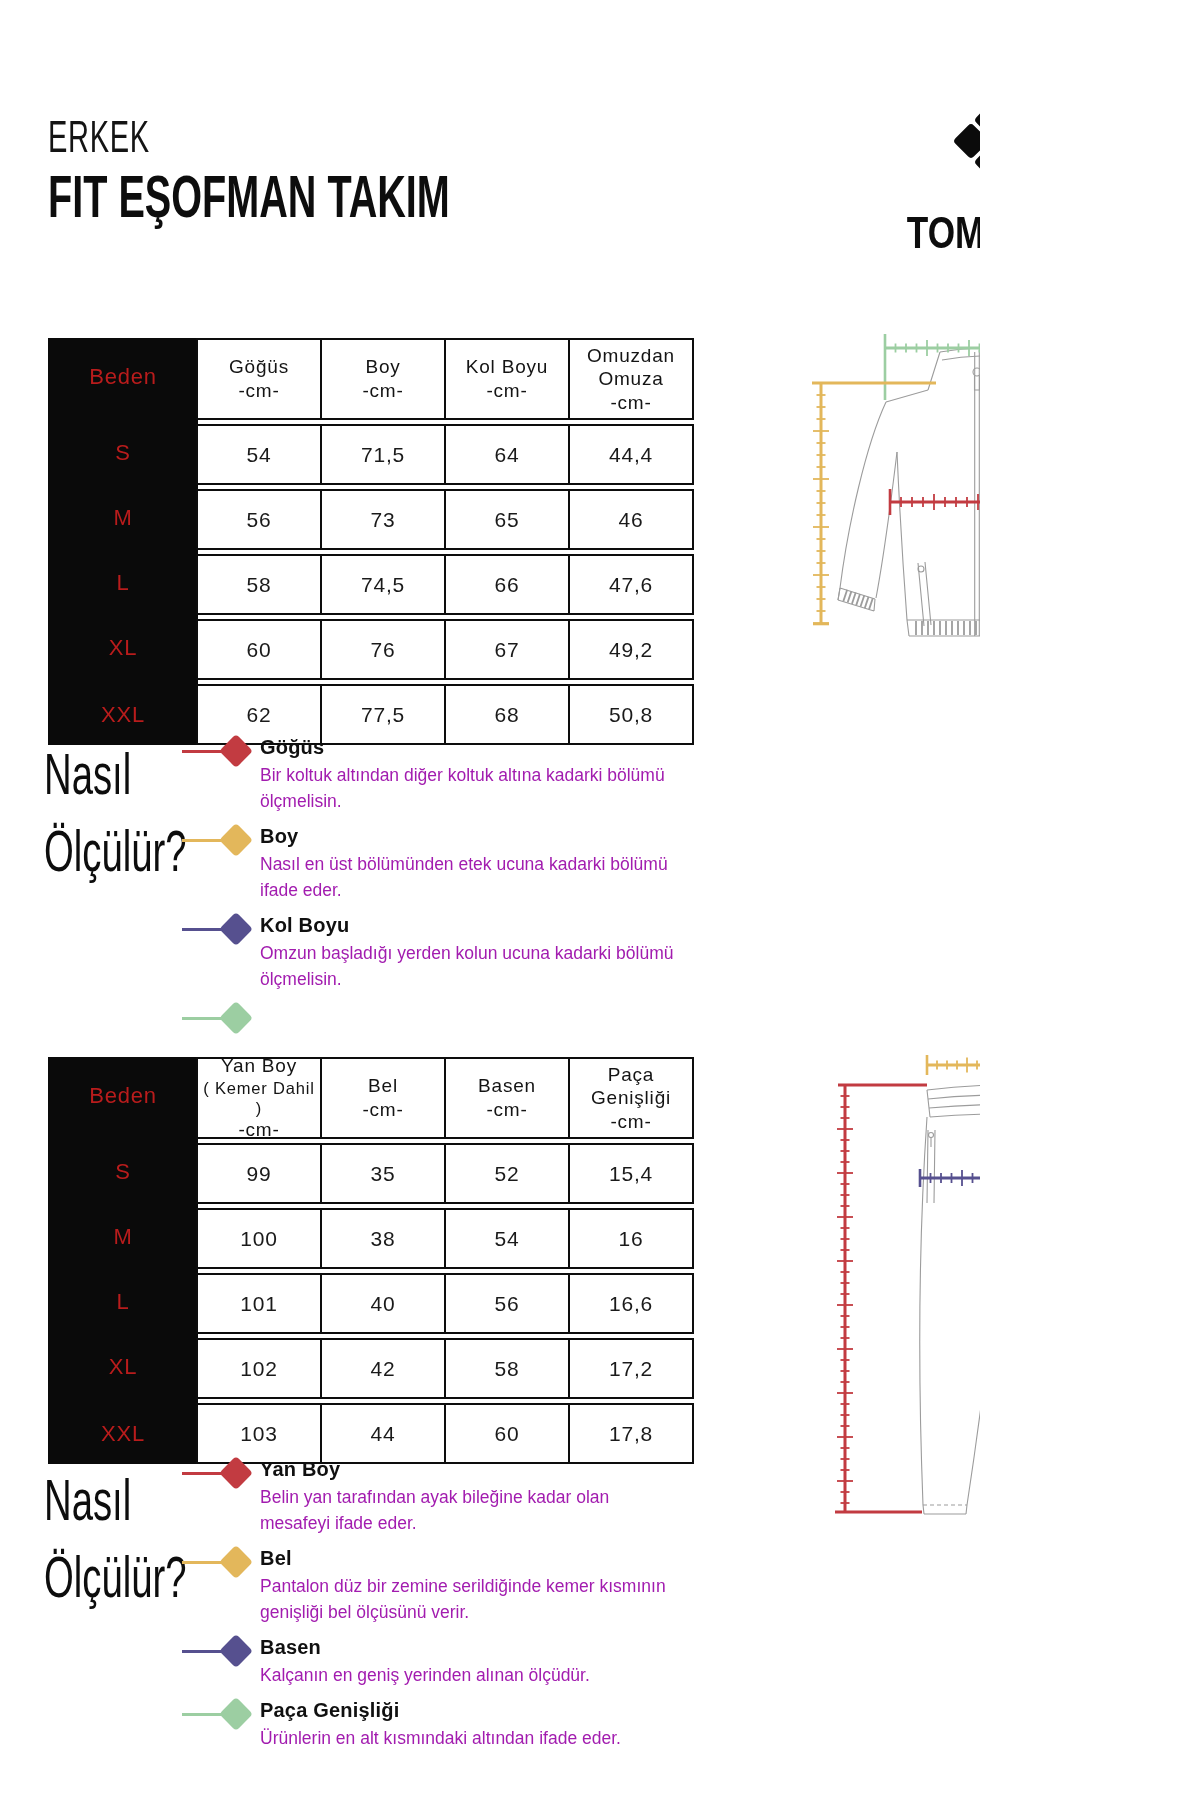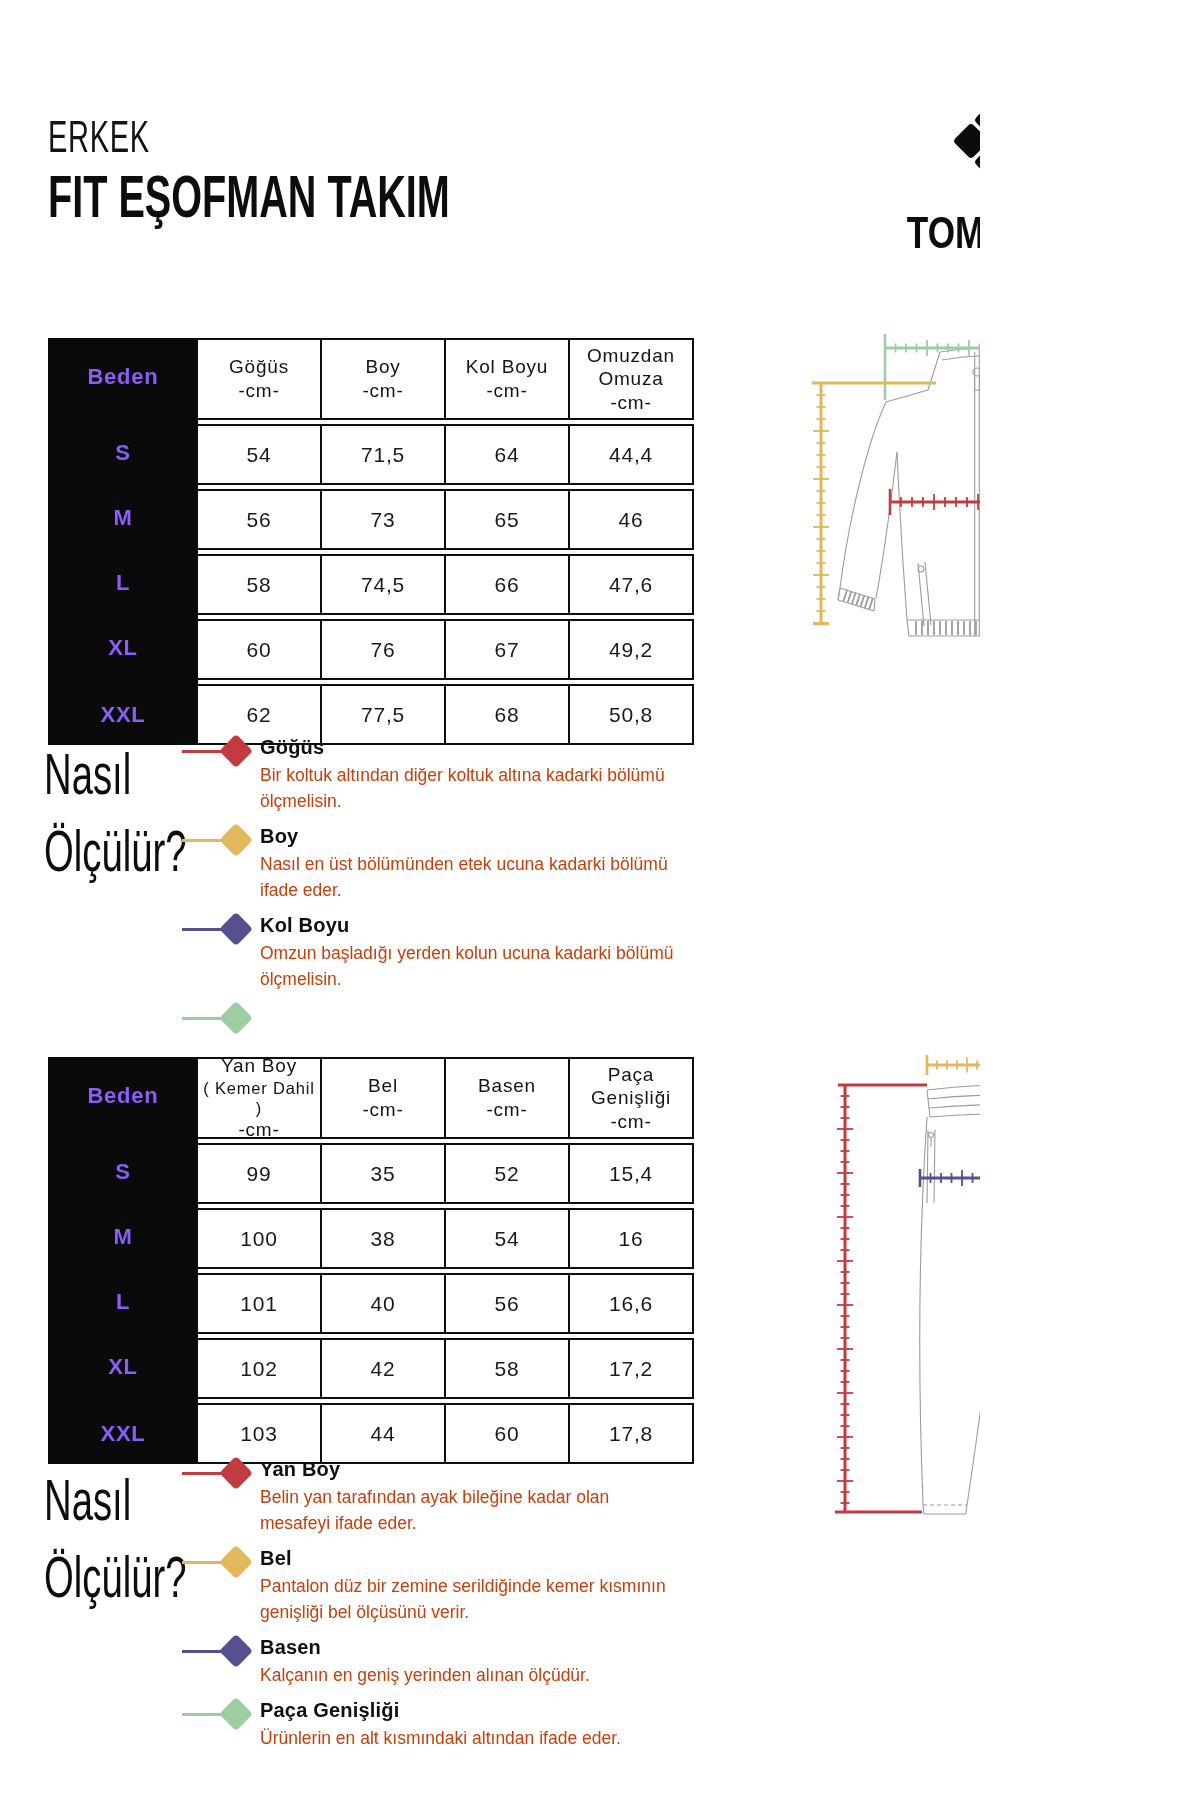--- a/index.html
+++ b/index.html
@@ -20,21 +20,21 @@
 
   
   .size-table{position:absolute;left:48px;width:646px;}
   #jacket-table{top:338px;}
   #pants-table{top:1057px;}
   .label-strip{position:absolute;left:0;top:0;bottom:0;width:150px;background:#0a0a0a;}
   .t-row{display:flex;margin-bottom:4px;position:relative;}
   .t-row:last-child{margin-bottom:0;align-items:center;}
   .cell{display:flex;flex-direction:column;justify-content:center;align-items:center;
         text-align:center;letter-spacing:0.8px;}
-  .label-cell{flex:0 0 150px;width:150px;color:#8b5cf6;font-size:22px;font-weight:700;}
+  .label-cell{flex:0 0 150px;width:150px;color:#b91c1c;font-size:22px;font-weight:400;}
   .head-cell,.data-cell{flex:1;background:#fff;border:2px solid #0d0d0d;margin-left:-2px;}
   .head-cell{font-size:19px;line-height:1.24;font-weight:500;color:#141414;}
   .head-cell .paren{font-size:16.5px;}
   .data-cell{font-size:21px;font-weight:500;color:#1a1a1a;}
   .t-head .cell{height:78px;}
   .t-data .cell{height:57px;}
 
   
   .how-title{position:absolute;left:44px;font-size:58px;font-weight:400;color:#0d0d0d;
              line-height:1.32;}
@@ -43,21 +43,21 @@
   .legend{position:absolute;left:182px;width:500px;display:flex;flex-direction:column;}
   #jacket-legend{top:736px;}
   #pants-legend{top:1458px;}
   .legend-item{display:flex;margin-bottom:11px;}
   .legend-marker{flex:0 0 78px;display:flex;align-items:center;height:30px;}
   .legend-line{width:46px;height:3px;}
   .legend-diamond{width:24px;height:24px;border-radius:4px;transform:rotate(45deg);
                   margin-left:-4px;}
   .legend-text{flex:1;}
   .legend-term{font-size:20px;font-weight:700;color:#101010;letter-spacing:0.2px;}
-  .legend-desc{margin-top:3px;font-size:17.5px;line-height:26px;color:#c2410c;max-width:452px;}
+  .legend-desc{margin-top:3px;font-size:17.5px;line-height:26px;color:#a21caf;max-width:452px;}
 
   
   .illus{position:absolute;}
   #jacket-illus{left:690px;top:280px;}
   #pants-illus{left:690px;top:920px;}
   .garment{stroke:#9c9c9c;stroke-width:1.1;fill:none;}
   .garment-dash{stroke:#9c9c9c;stroke-width:1.1;fill:none;stroke-dasharray:4 3;}
   .ruler-red line,.ruler-red path{stroke:var(--c-red,#C23B41);}
   .ruler-gold line,.ruler-gold path{stroke:var(--c-gold,#E3B75B);}
   .ruler-purple line,.ruler-purple path{stroke:var(--c-purple,#56508F);}

